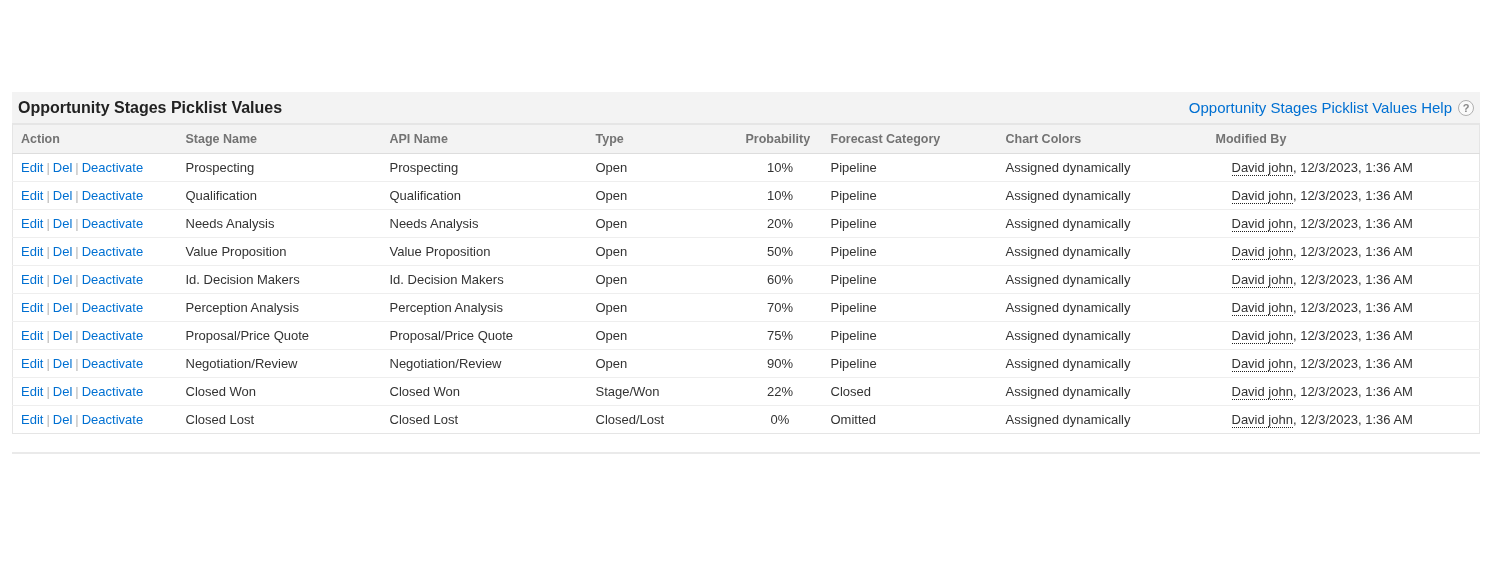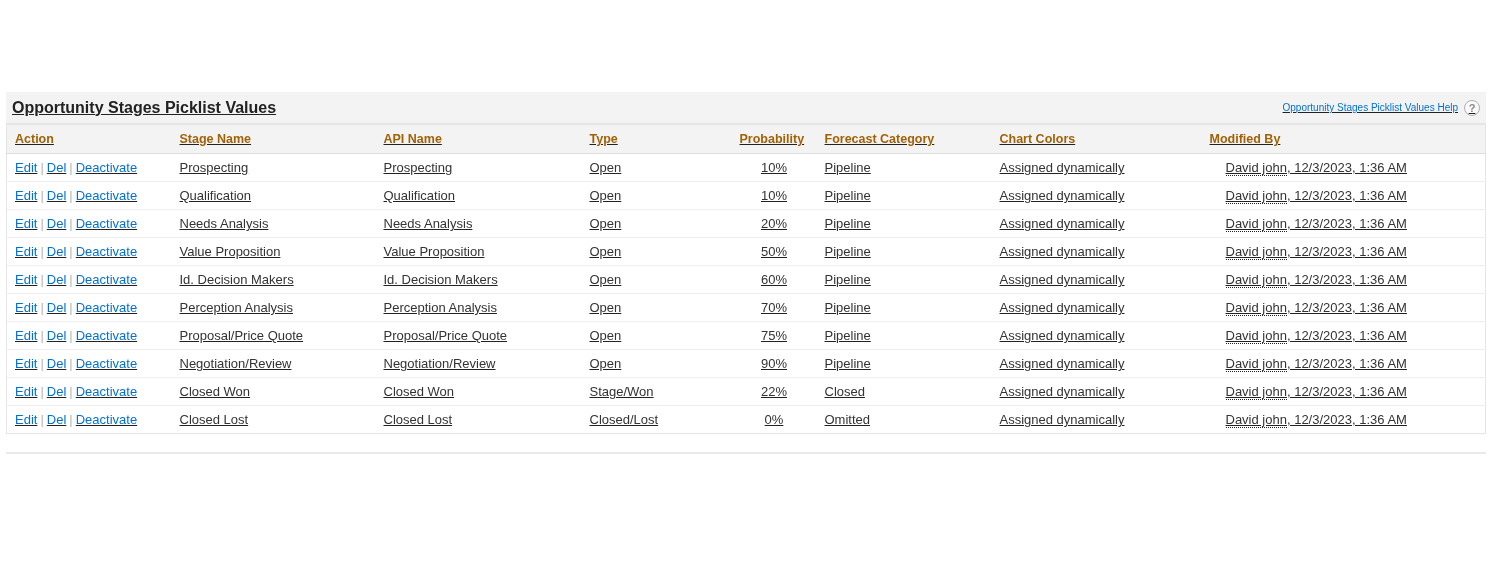--- a/index.html
+++ b/index.html
@@ -6,22 +6,21 @@
   body {
     margin: 0;
     padding: 0;
     font-family: Arial, Helvetica, sans-serif;
     font-size: 13px;
     color: #222;
     background: #fff;
     width: 1492px;
   }
   .page-wrap {
-    padding: 0 6px;
-    text-decoration: underline;
+    padding: 0 12px;
   }
   .header-bar {
     display: flex;
     align-items: center;
     background: #f3f3f3;
     border-bottom: 1px solid #e5e5e5;
     height: 32px;
     margin-top: 92px;
     padding: 0 6px;
     position: relative;
@@ -65,21 +64,21 @@
   }
   .header-help {
     margin-left: auto;
     display: flex;
     align-items: center;
     gap: 6px;
   }
   .help-link {
     color: #0070d2;
     text-decoration: none;
-    font-size: 10px;
+    font-size: 15px;
     cursor: pointer;
   }
   .help-icon {
     display: inline-flex;
     width: 16px; height: 16px;
     border: 1px solid #b0b0b0;
     border-radius: 50%;
     align-items: center;
     justify-content: center;
     color: #888;
@@ -94,21 +93,21 @@
     width: 100%;
     border-collapse: collapse;
     background: #fff;
     border: 1px solid #e5e5e5;
   }
   .tbl th {
     background: #f3f3f3;
     text-align: left;
     font-weight: bold;
     font-size: 12.5px;
-    color: #a16207;
+    color: #737373;
     padding: 7px 8px;
     border-bottom: 1px solid #ddd;
   }
   .tbl th.prob { }
   .tbl td {
     padding: 6px 8px;
     border-top: 1px solid #eee;
     font-size: 13px;
     color: #333;
     vertical-align: middle;

